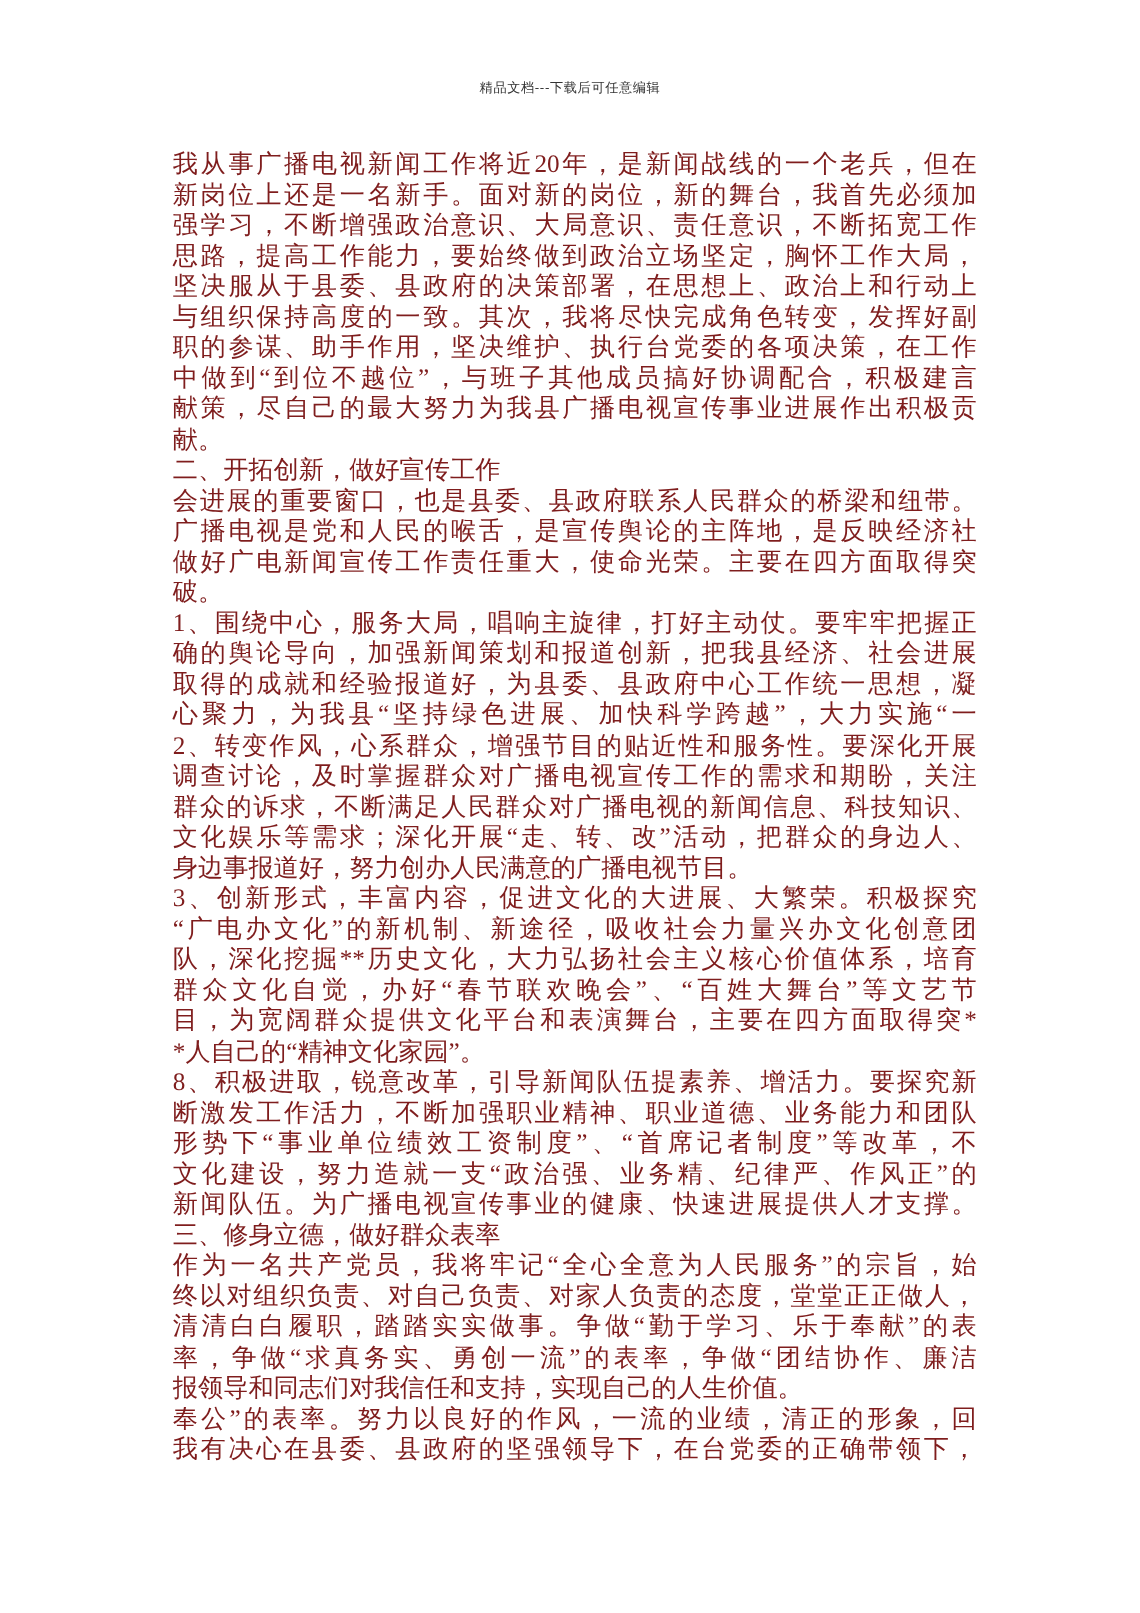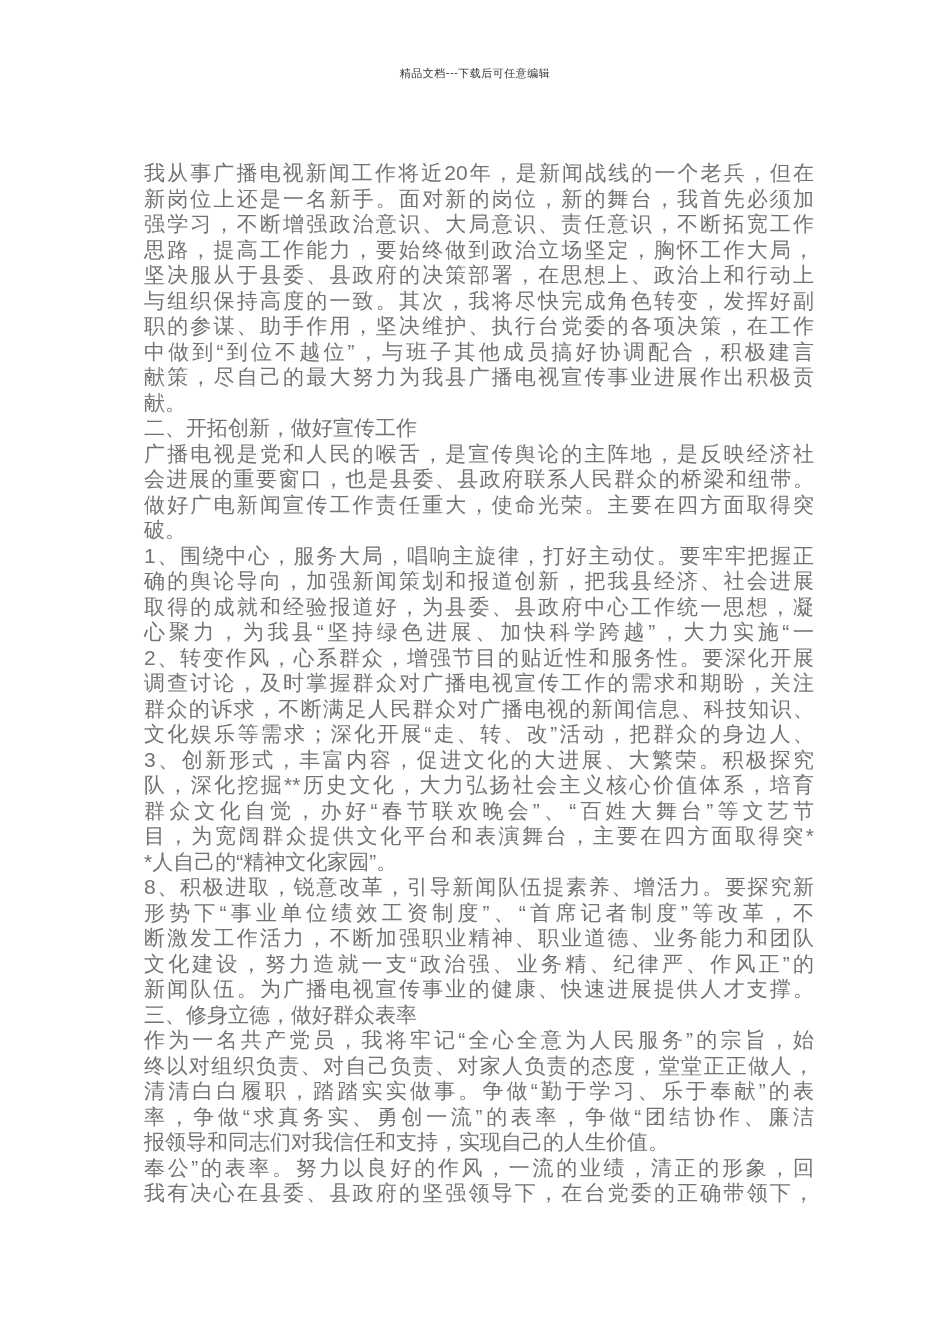--- a/index.html
+++ b/index.html
@@ -28,25 +28,24 @@
       font-family: "DejaVu Serif", "Liberation Serif", serif;
       font-size: 11px;
       color: #333333;
       letter-spacing: 0.5px;
     }
     .body-text {
       position: absolute;
       left: 144px;
       top: 124px;
       width: 670px;
-      font-family: Liberation Sans, sans-serif;
+      font-family: Liberation Serif, serif;
       font-size: 21px;
       line-height: 25.5px;
-      color: #737373;
-      margin-top: 36px;
+      color: #7f1d1d;
     }
     .line {
       display: block;
       white-space: nowrap;
       height: 25.5px;
       overflow: visible;
     }
     .justify {
       text-align: justify;
       text-align-last: justify;
@@ -62,40 +61,42 @@
       <span class="line justify">新岗位上还是一名新手。面对新的岗位，新的舞台，我首先必须加</span>
       <span class="line justify">强学习，不断增强政治意识、大局意识、责任意识，不断拓宽工作</span>
       <span class="line justify">思路，提高工作能力，要始终做到政治立场坚定，胸怀工作大局，</span>
       <span class="line justify">坚决服从于县委、县政府的决策部署，在思想上、政治上和行动上</span>
       <span class="line justify">与组织保持高度的一致。其次，我将尽快完成角色转变，发挥好副</span>
       <span class="line justify">职的参谋、助手作用，坚决维护、执行台党委的各项决策，在工作</span>
       <span class="line justify">中做到“到位不越位”，与班子其他成员搞好协调配合，积极建言</span>
       <span class="line justify">献策，尽自己的最大努力为我县广播电视宣传事业进展作出积极贡</span>
       <span class="line">献。</span>
       <span class="line">二、开拓创新，做好宣传工作</span>
+      <span class="line justify">会进展的重要窗口，也是县委、县政府联系人民群众的桥梁和纽带。</span>
       <span class="line justify">广播电视是党和人民的喉舌，是宣传舆论的主阵地，是反映经济社</span>
-      <span class="line justify">会进展的重要窗口，也是县委、县政府联系人民群众的桥梁和纽带。</span>
       <span class="line justify">做好广电新闻宣传工作责任重大，使命光荣。主要在四方面取得突</span>
       <span class="line">破。</span>
       <span class="line justify">1、围绕中心，服务大局，唱响主旋律，打好主动仗。要牢牢把握正</span>
       <span class="line justify">确的舆论导向，加强新闻策划和报道创新，把我县经济、社会进展</span>
       <span class="line justify">取得的成就和经验报道好，为县委、县政府中心工作统一思想，凝</span>
       <span class="line justify">心聚力，为我县“坚持绿色进展、加快科学跨越”，大力实施“一</span>
       <span class="line justify">2、转变作风，心系群众，增强节目的贴近性和服务性。要深化开展</span>
       <span class="line justify">调查讨论，及时掌握群众对广播电视宣传工作的需求和期盼，关注</span>
       <span class="line justify">群众的诉求，不断满足人民群众对广播电视的新闻信息、科技知识、</span>
       <span class="line justify">文化娱乐等需求；深化开展“走、转、改”活动，把群众的身边人、</span>
+      <span class="line">身边事报道好，努力创办人民满意的广播电视节目。</span>
       <span class="line justify">3、创新形式，丰富内容，促进文化的大进展、大繁荣。积极探究</span>
+      <span class="line justify">“广电办文化”的新机制、新途径，吸收社会力量兴办文化创意团</span>
       <span class="line justify">队，深化挖掘**历史文化，大力弘扬社会主义核心价值体系，培育</span>
       <span class="line justify">群众文化自觉，办好“春节联欢晚会”、“百姓大舞台”等文艺节</span>
       <span class="line justify">目，为宽阔群众提供文化平台和表演舞台，主要在四方面取得突*</span>
       <span class="line">*人自己的“精神文化家园”。</span>
       <span class="line justify">8、积极进取，锐意改革，引导新闻队伍提素养、增活力。要探究新</span>
+      <span class="line justify">断激发工作活力，不断加强职业精神、职业道德、业务能力和团队</span>
       <span class="line justify">形势下“事业单位绩效工资制度”、“首席记者制度”等改革，不</span>
-      <span class="line justify">断激发工作活力，不断加强职业精神、职业道德、业务能力和团队</span>
       <span class="line justify">文化建设，努力造就一支“政治强、业务精、纪律严、作风正”的</span>
       <span class="line justify">新闻队伍。为广播电视宣传事业的健康、快速进展提供人才支撑。</span>
       <span class="line">三、修身立德，做好群众表率</span>
       <span class="line justify">作为一名共产党员，我将牢记“全心全意为人民服务”的宗旨，始</span>
       <span class="line justify">终以对组织负责、对自己负责、对家人负责的态度，堂堂正正做人，</span>
       <span class="line justify">清清白白履职，踏踏实实做事。争做“勤于学习、乐于奉献”的表</span>
       <span class="line justify">率，争做“求真务实、勇创一流”的表率，争做“团结协作、廉洁</span>
       <span class="line">报领导和同志们对我信任和支持，实现自己的人生价值。</span>
       <span class="line justify">奉公”的表率。努力以良好的作风，一流的业绩，清正的形象，回</span>
       <span class="line justify">我有决心在县委、县政府的坚强领导下，在台党委的正确带领下，</span>

